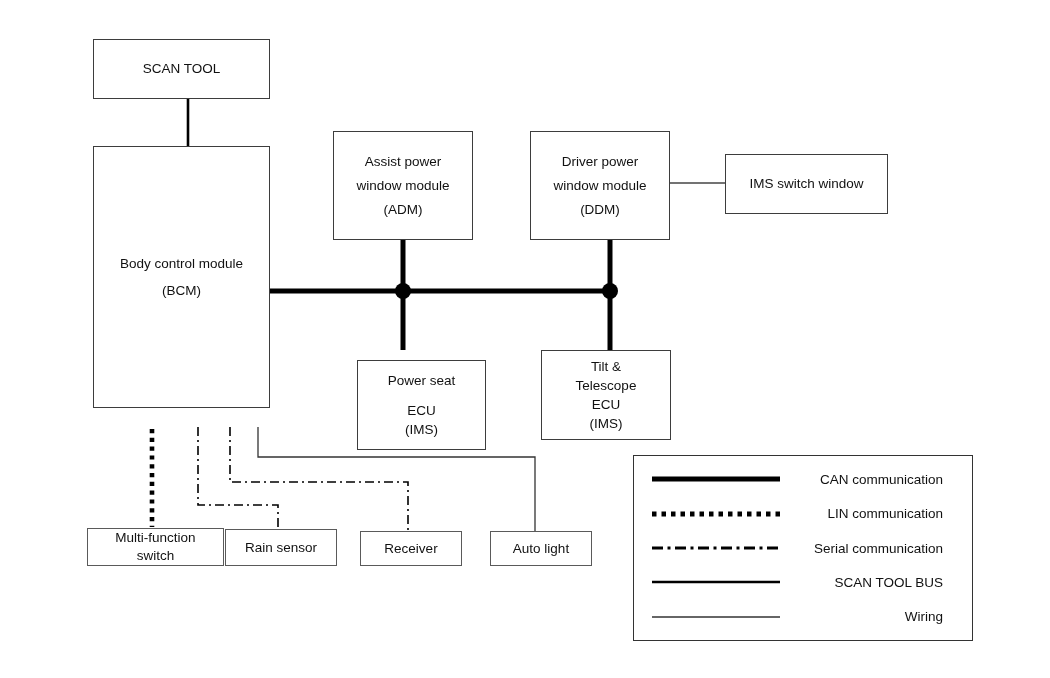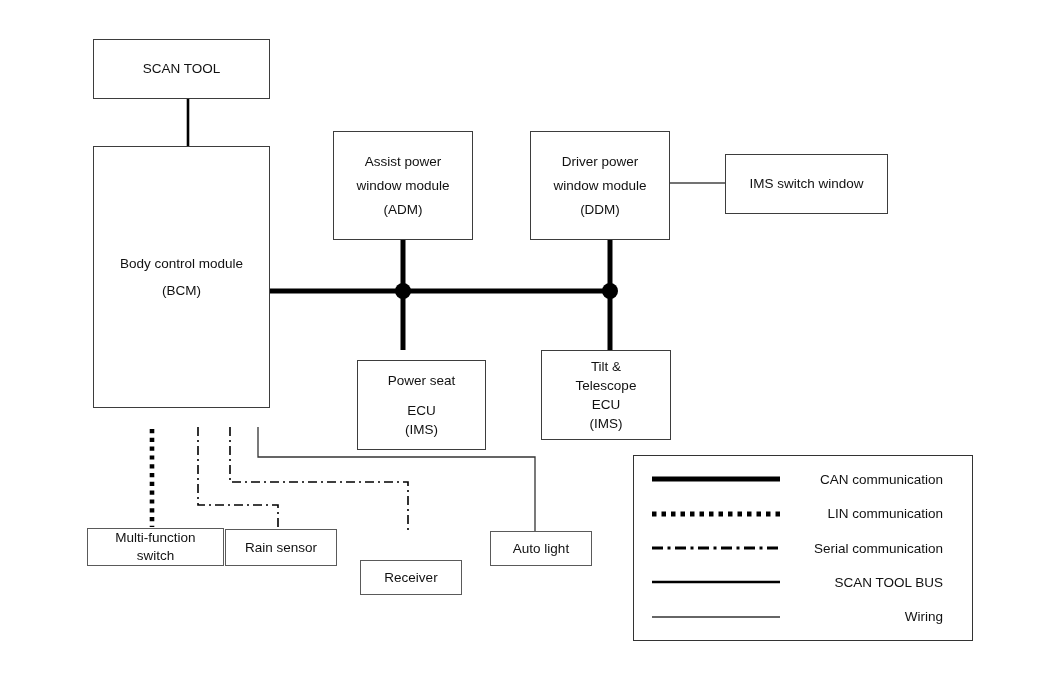--- a/index.html
+++ b/index.html
@@ -37,21 +37,21 @@
 
   .node-scan-tool   { left: 93px;  top: 39px;  width: 177px; height: 60px; }
   .node-bcm         { left: 93px;  top: 146px; width: 177px; height: 262px; line-height: 27px; }
   .node-adm         { left: 333px; top: 131px; width: 140px; height: 109px; }
   .node-ddm         { left: 530px; top: 131px; width: 140px; height: 109px; }
   .node-ims-switch  { left: 725px; top: 154px; width: 163px; height: 60px; }
   .node-power-seat  { left: 333px; top: 360px; width: 129px; height: 90px; line-height: 19px; margin-left: 24px; }
   .node-tilt        { left: 541px; top: 350px; width: 130px; height: 90px; line-height: 19px; }
   .node-multi-func  { left: 87px;  top: 528px; width: 137px; height: 38px; }
   .node-rain        { left: 225px; top: 529px; width: 112px; height: 37px; }
-  .node-receiver    { left: 360px; top: 531px; width: 102px; height: 35px; margin-top: 29px; }
+  .node-receiver    { left: 360px; top: 531px; width: 102px; height: 35px; }
   .node-auto-light  { left: 490px; top: 531px; width: 102px; height: 35px; }
 
   .gap-above { margin-top: 11px; }
 
   .legend {
     position: absolute;
     left: 633px; top: 455px;
     width: 340px; height: 186px;
     background: #ffffff;
     border: 1.6px solid #333333;

